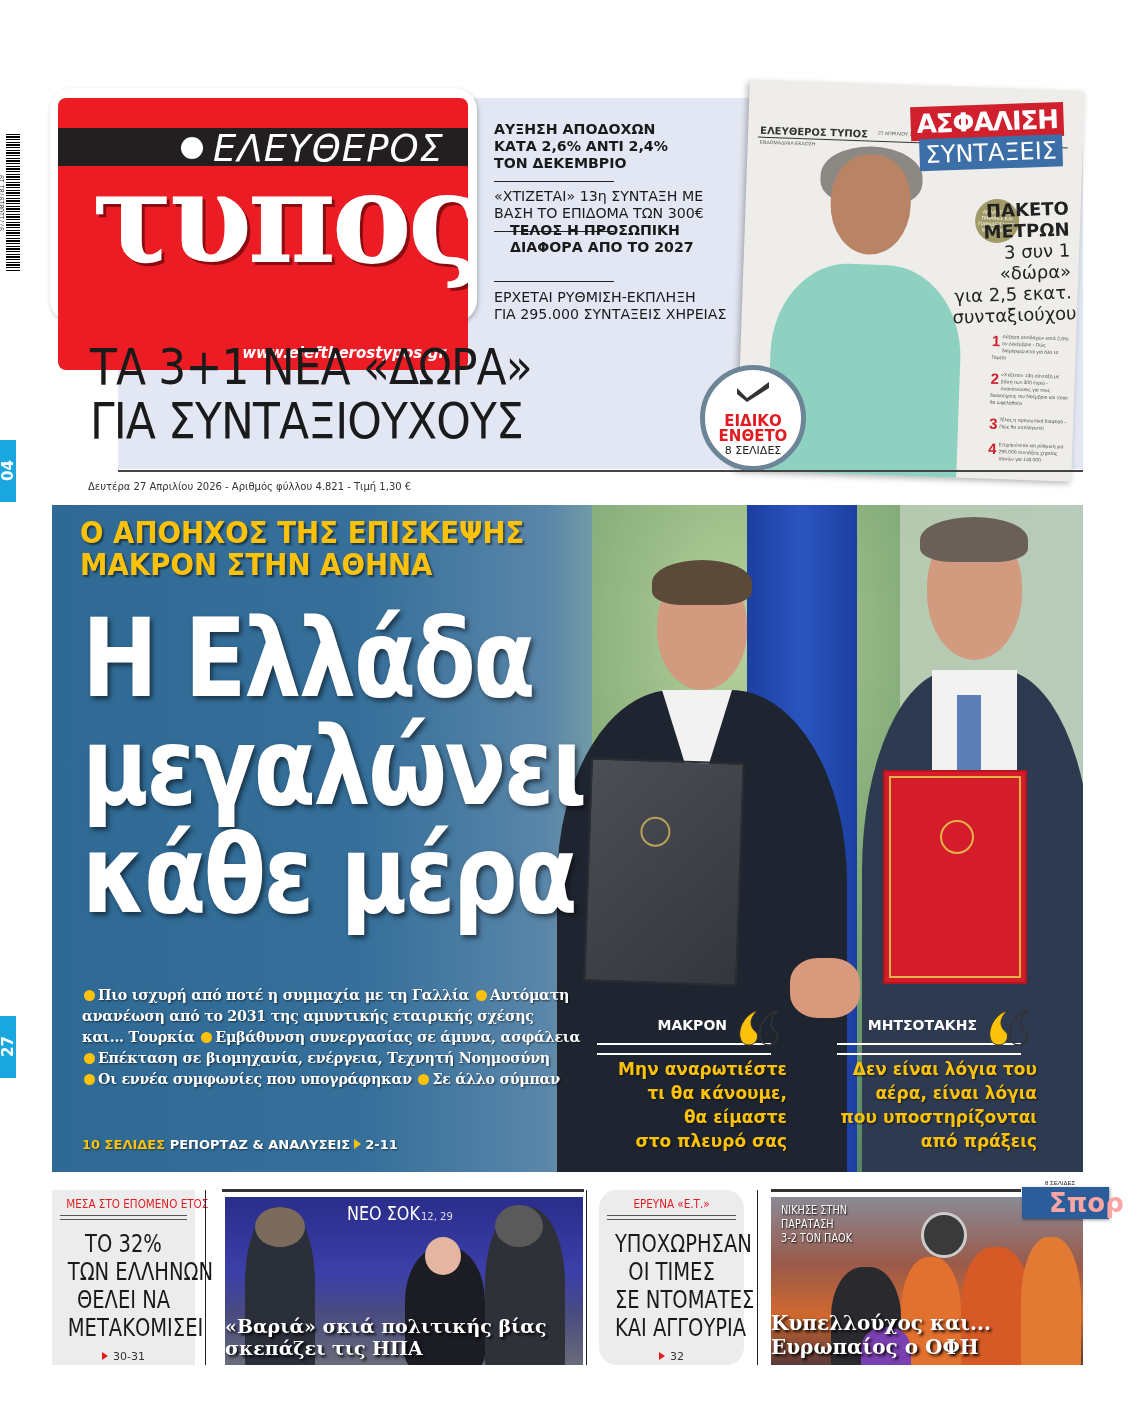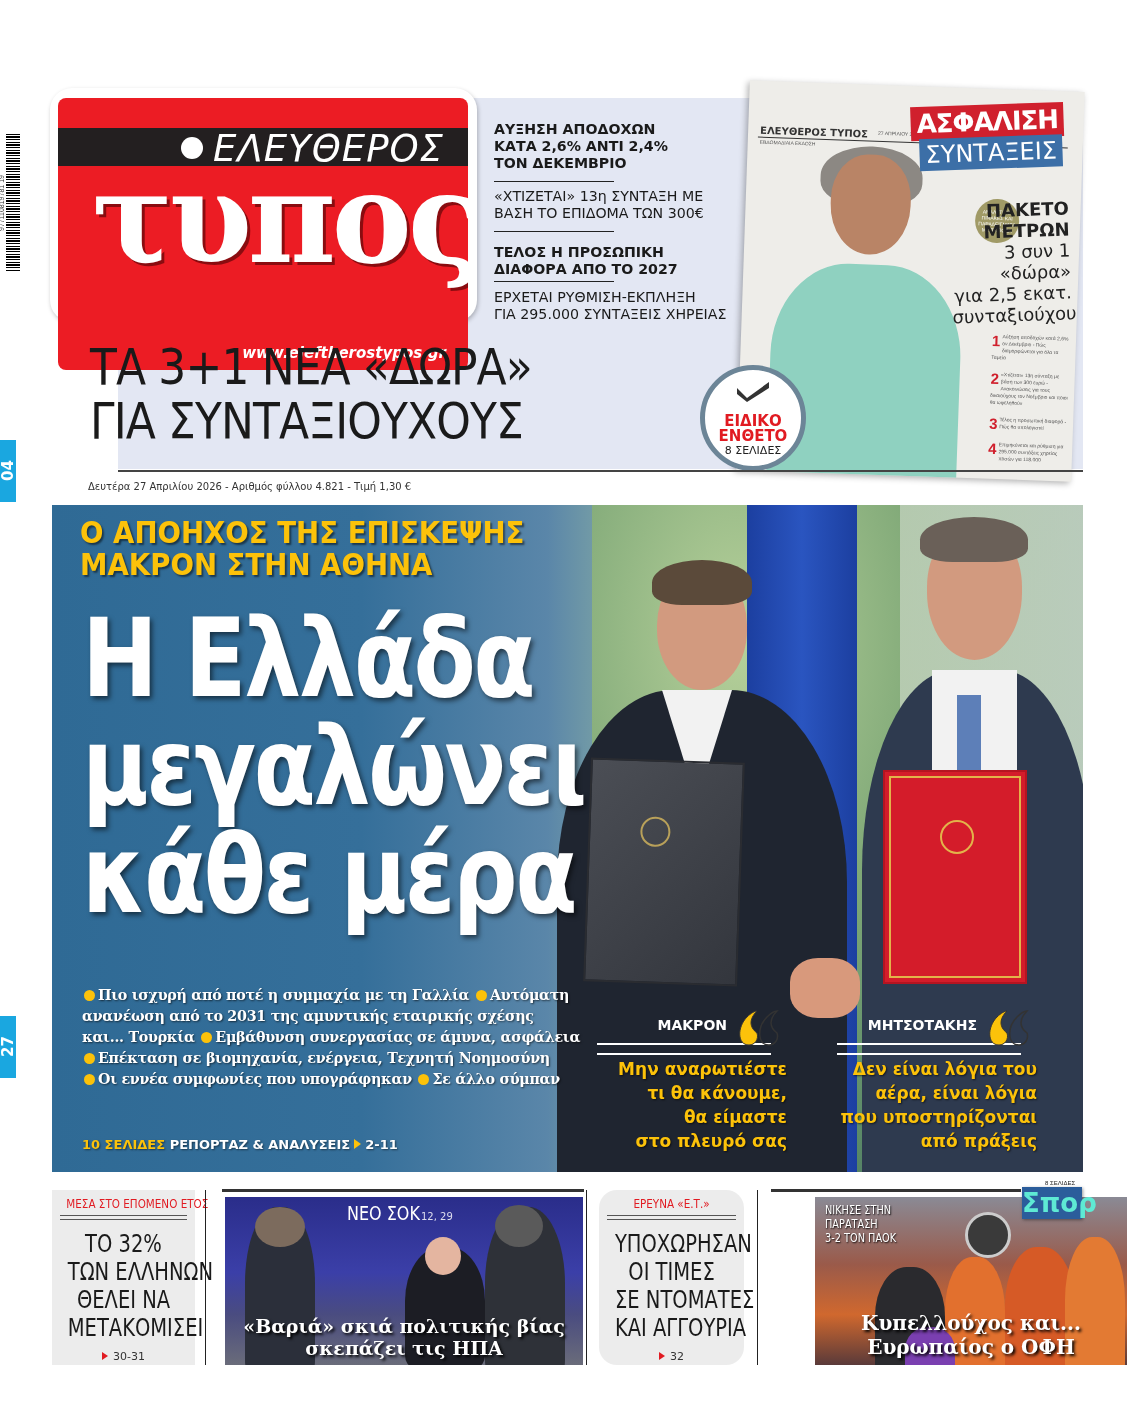--- a/index.html
+++ b/index.html
@@ -87,24 +87,24 @@
   .teaser-box { position:absolute; background:#ececec; top:1190px; height:175px; text-align:center; font-family:"DejaVu Sans", sans-serif; }
   .teaser-kicker { margin-top:6px; color:#e11b22; font-size:13px; transform:scaleX(0.8); white-space:nowrap; }
   .teaser-rule { margin:4px 8px 0 8px; height:3px; border-top:1px solid #555; border-bottom:1px solid #555; }
   .teaser-head { margin-top:10px; color:#1a1a1a; font-size:25px; line-height:28px; transform:scaleX(0.78); white-space:nowrap; }
   .teaser-page { margin-top:8px; color:#333; font-size:11px; }
   .tri-red { display:inline-block; width:0; height:0; border-top:4px solid transparent; border-bottom:4px solid transparent; border-left:6px solid #e11b22; margin-right:5px; }
   .vsep { position:absolute; top:1190px; width:1px; height:175px; background:#222; }
   .photo-box { position:absolute; top:1197px; height:168px; overflow:hidden; }
   .top-rule { position:absolute; top:1189px; height:3px; background:#333; }
   .neo-sok-bg { background:linear-gradient(180deg,#2a2d8a 0%,#3b3fa8 45%,#4a4c80 70%,#6a6c7a 100%); }
-  .sport-bg { background:linear-gradient(180deg,#8a8a95 0%,#9a5a4a 40%,#d0682e 70%,#5a3a3a 100%);margin-left:44px; }
+  .sport-bg { background:linear-gradient(180deg,#8a8a95 0%,#9a5a4a 40%,#d0682e 70%,#5a3a3a 100%); }
   .photo-label { position:absolute; color:#fff; font-family:"DejaVu Sans", sans-serif; }
-  .photo-caption { position:absolute; left:0; right:0; text-align:center; color:#fff; font-family:"DejaVu Serif", serif; font-weight:bold; font-size:19px; line-height:22px; text-shadow:2px 2px 3px #000; }
-  .sport-tag { position:absolute; left:1022px; top:1187px; width:60px; height:32px; background:#2b5d9b; color:#5eead4; font-weight:bold; font-size:26px; line-height:32px; text-align:left; font-family:"DejaVu Sans", sans-serif; box-shadow:1px 1px 3px rgba(0,0,0,0.4); }
+  .photo-caption { position:absolute; left:0; right:0; color:#fff; font-family:"DejaVu Serif", serif; font-weight:bold; font-size:19px; line-height:22px; text-shadow:2px 2px 3px #000; }
+  .sport-tag { position:absolute; left:1022px; top:1187px; width:60px; height:32px; background:#2b5d9b; color:#fca5a5; font-weight:bold; font-size:26px; line-height:32px; text-align:left; font-family:"DejaVu Sans", sans-serif; box-shadow:1px 1px 3px rgba(0,0,0,0.4);padding-left:27px; }
   .sport-small { position:absolute; left:1045px; top:1180px; font-size:6px; color:#222; }
   .fig { position:absolute; border-radius:45% 45% 10% 10%; }
 </style>
 </head>
 <body>
 
 <div class="side-tab" style="top:440px;height:62px;">04</div>
 <div class="side-tab" style="top:1016px;height:62px;">27</div>
 
 <div class="header-band"></div>
@@ -125,21 +125,21 @@
   <div>ΑΥΞΗΣΗ ΑΠΟΔΟΧΩΝ</div>
   <div>ΚΑΤΑ 2,6% ΑΝΤΙ 2,4%</div>
   <div>ΤΟΝ ΔΕΚΕΜΒΡΙΟ</div>
 </div>
 <div class="promo-rule" style="top:181px;"></div>
 <div class="promo" style="top:188px;">
   <div>«ΧΤΙΖΕΤΑΙ» 13η ΣΥΝΤΑΞΗ ΜΕ</div>
   <div>ΒΑΣΗ ΤΟ ΕΠΙΔΟΜΑ ΤΩΝ 300€</div>
 </div>
 <div class="promo-rule" style="top:231px;"></div>
-<div class="promo b" style="top:244px;">
+<div class="promo b" style="top:222px;margin-left:16px;">
   <div>ΤΕΛΟΣ Η ΠΡΟΣΩΠΙΚΗ</div>
   <div>ΔΙΑΦΟΡΑ ΑΠΟ ΤΟ 2027</div>
 </div>
 <div class="promo-rule" style="top:281px;"></div>
 <div class="promo" style="top:289px;">
   <div>ΕΡΧΕΤΑΙ ΡΥΘΜΙΣΗ-ΕΚΠΛΗΞΗ</div>
   <div>ΓΙΑ 295.000 ΣΥΝΤΑΞΕΙΣ ΧΗΡΕΙΑΣ</div>
 </div>
 
 <div class="magazine">

